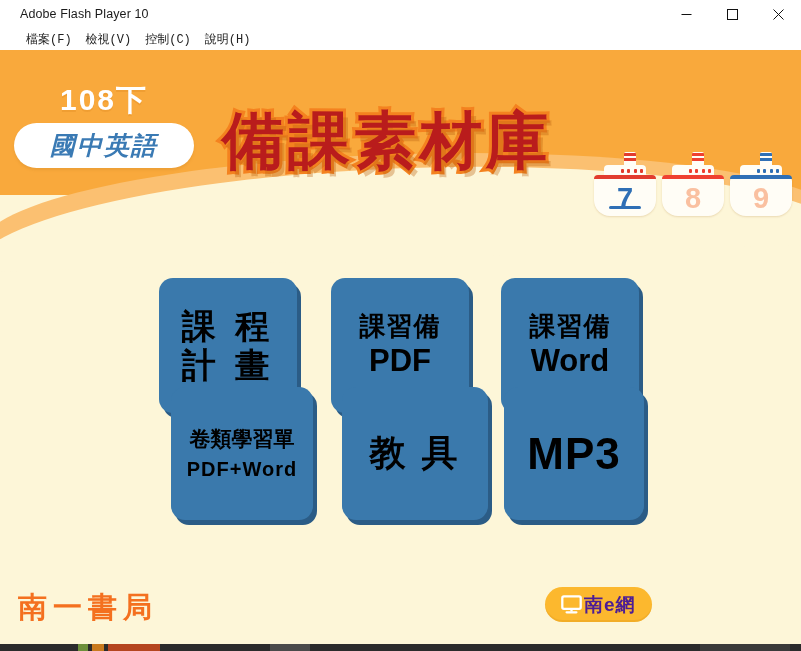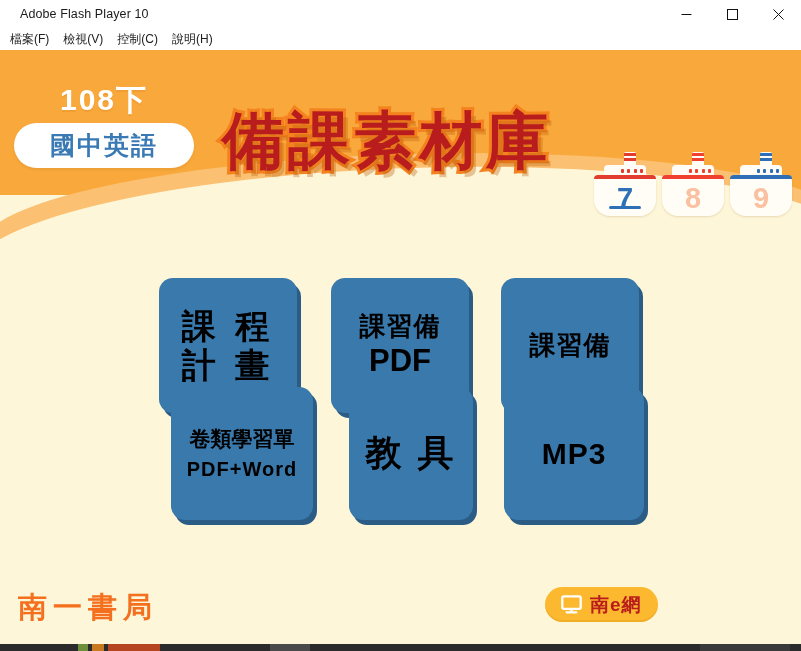--- a/index.html
+++ b/index.html
@@ -52,21 +52,22 @@
   .winbtn svg { display: block; }
 
   
   .menubar {
     position: absolute;
     left: 0; top: 28px;
     width: 801px; height: 22px;
     background: #ffffff;
     display: flex;
     align-items: center;
-    padding-left: 3px;
+    padding-left: 19px;
+    font-family: Liberation Mono, monospace;
   }
   .menu-item {
     font-size: 12px;
     color: #202020;
     padding: 2px 7px;
     white-space: nowrap;
     cursor: default;
   }
 
   
@@ -119,20 +120,21 @@
   }
   .badge-pill {
     margin-top: 8px;
     background: #ffffff;
     border-radius: 26px;
     height: 45px;
     display: flex;
     align-items: center;
     justify-content: center;
     box-shadow: 0 2px 3px rgba(180,110,20,.18);
+    font-style: italic;
   }
   .badge-pill span {
     font-size: 25px;
     font-weight: bold;
     color: #3a7ab4;
     letter-spacing: 2px;
     line-height: 1;
   }
 
   
@@ -260,30 +262,30 @@
     letter-spacing: 1px;
     white-space: nowrap;
   }
 
   
   #tile-0 { left: 159px; top: 56px; width: 138px; height: 135px; }
   #tile-1 { left: 331px; top: 56px; width: 138px; height: 135px; }
   #tile-2 { left: 501px; top: 56px; width: 138px; height: 135px; }
   
   #tile-3 { left: 155px; top: 13px; width: 142px; height: 133px; margin-left: 16px; }
-  #tile-4 { left: 349px; top: 13px; width: 124px; height: 133px; }
+  #tile-4 { left: 342px; top: 13px; width: 146px; height: 133px; }
   #tile-5 { left: 504px; top: 13px; width: 140px; height: 133px; }
 
   #tile-0 .l1, #tile-0 .l2 { font-size: 34px; letter-spacing: 5px; }
   #tile-1 .l1, #tile-2 .l1 { font-size: 26px; letter-spacing: 1px; }
   #tile-1 .l2, #tile-2 .l2 { font-size: 31px; letter-spacing: 0px; margin-top: 3px; }
   #tile-3 .l1 { font-size: 21px; letter-spacing: 0px; }
   #tile-3 .l2 { font-size: 20px; margin-top: 7px; }
   #tile-4 .l1, #tile-4 .l2 { font-size: 36px; letter-spacing: 3px; }
-  #tile-5 .l1 { font-size: 30px; letter-spacing: 1px; }
+  #tile-5 .l1 { font-size: 44px; letter-spacing: 1px; }
 
   
   .footer {
     position: absolute;
     left: 0; bottom: 0;
     width: 801px; height: 66px;
   }
   .brand {
     position: absolute;
     left: 18px; top: 10px;
@@ -312,23 +314,23 @@
     white-space: nowrap;
   }
   .pill-btn {
     position: absolute;
     top: 9px;
     height: 35px;
     background: #fcb82e;
     border-radius: 20px;
     display: flex;
     align-items: center;
-    gap: 8px;
+    gap: 2px;
     padding: 0 16px;
-    color: #b91c1c;
+    color: #4c1d95;
     font-size: 19px;
     font-weight: bold;
     letter-spacing: 1px;
     cursor: pointer;
     white-space: nowrap;
     box-shadow: inset 0 -2px 0 rgba(200,130,10,.18);
   }
   #btn-nan-e { left: 545px; }
   #btn-exit  { left: 668px; }
   .pill-btn svg { display: block; flex: none; }
@@ -471,20 +473,21 @@
         <div class="tile" id="tile-0">
           <div class="l1">課 程</div>
           <div class="l2">計 畫</div>
         </div>
         <div class="tile" id="tile-1">
           <div class="l1">課習備</div>
           <div class="l2">PDF</div>
         </div>
         <div class="tile" id="tile-2">
           <div class="l1">課習備</div>
+          <div class="l2">Word</div>
         </div>
       </div>
 
       <div class="row">
         <div class="tile" id="tile-3">
           <div class="l1">卷類學習單</div>
           <div class="l2">PDF+Word</div>
         </div>
         <div class="tile" id="tile-4">
           <div class="l1">教 具</div>

